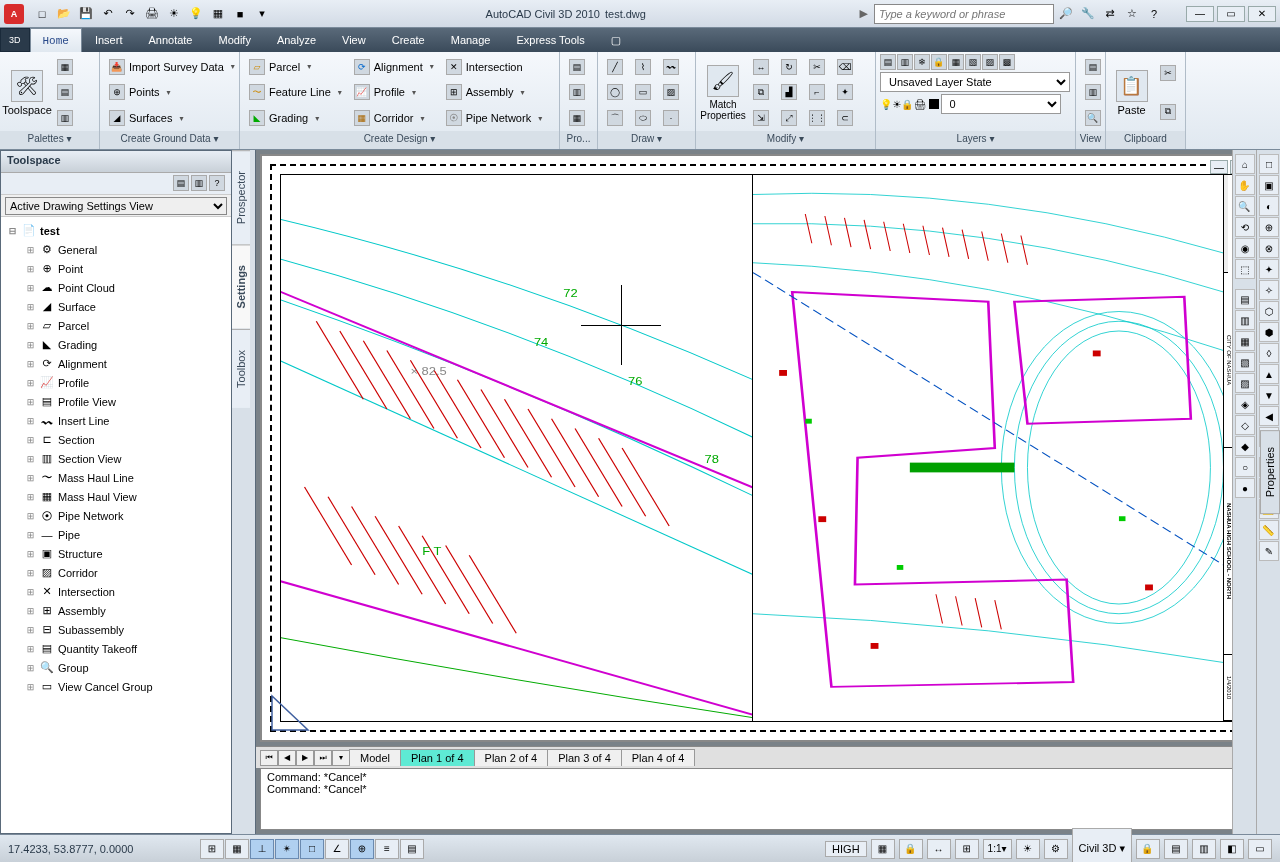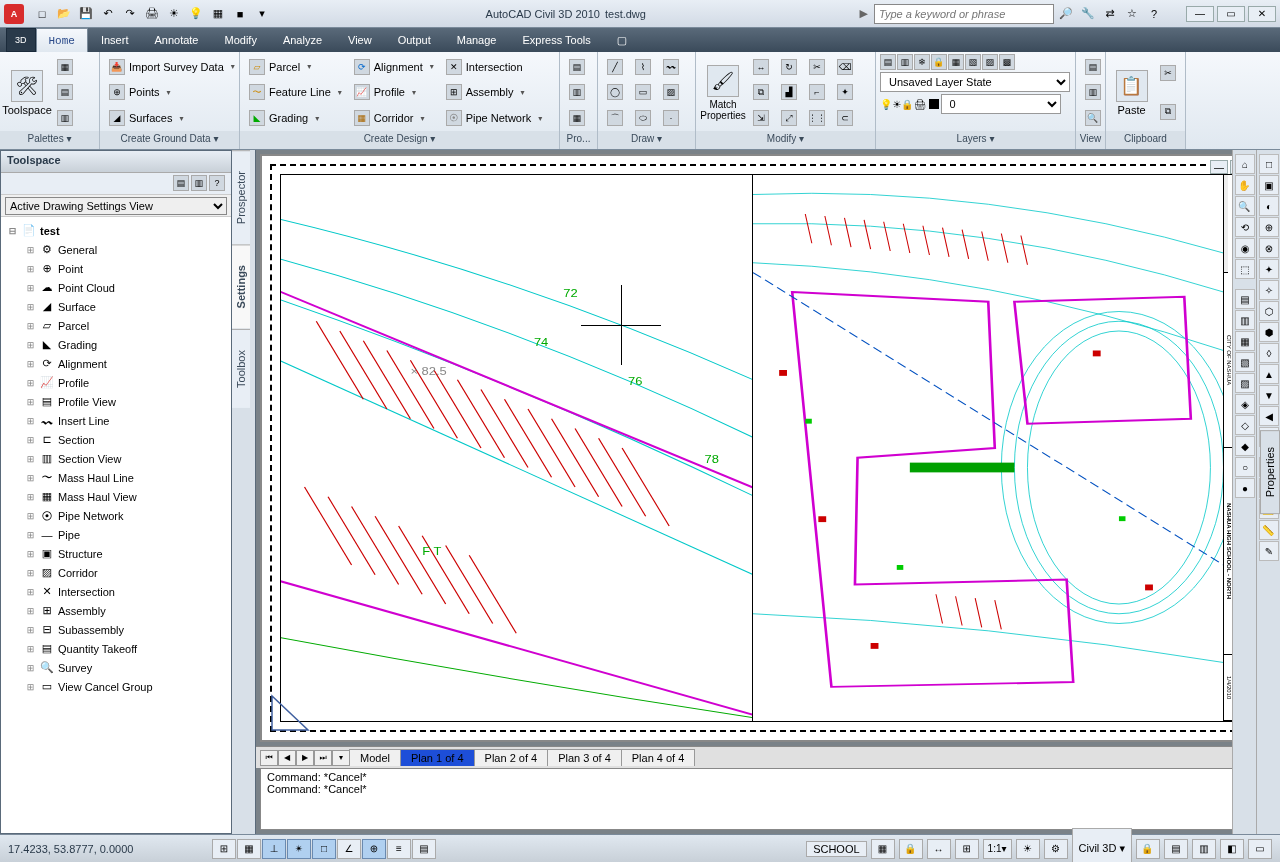--- a/index.html
+++ b/index.html
@@ -7,21 +7,21 @@
 .titlebar { height:28px; background:linear-gradient(#e8eef5,#d2dae5); display:flex; align-items:center; padding:0 4px; border-bottom:1px solid #7a8a9a; }
 .app-icon { width:20px; height:20px; background:#d82c2c; border-radius:3px; margin-right:8px; display:flex; align-items:center; justify-content:center; color:#fff; font-weight:bold; font-size:9px; }
 .qat { display:flex; gap:2px; align-items:center; }
 .qat-btn { width:20px; height:20px; display:flex; align-items:center; justify-content:center; border:1px solid transparent; cursor:pointer; }
 .title-center { flex:1; text-align:center; color:#2a3a4a; display:flex; justify-content:center; gap:5px; }
 .title-app { font-weight:normal; }
 .title-search { width:180px; height:20px; border:1px solid #888; background:#fff; padding:0 4px; color:#888; font-style:italic; }
 .title-right { display:flex; gap:2px; align-items:center; }
 .win-controls { display:flex; gap:3px; margin-left:20px; }
 .win-btn { width:28px; height:16px; background:#e8eef5; border:1px solid #9aa; display:flex; align-items:center; justify-content:center; cursor:pointer; font-size:10px; }
-.menubar { height:24px; background:linear-gradient(#5a6a7a,#3a4a5a); display:flex; align-items:stretch; padding-left:6px; }
+.menubar { height:24px; background:linear-gradient(#5a6a7a,#3a4a5a); display:flex; align-items:stretch; }
 .menu-3d { background:#2a3a4a; color:#fff; padding:2px 8px; display:flex; align-items:center; font-size:9px; border:1px solid #1a2a3a; }
 .menu-item { padding:0 12px; display:flex; align-items:center; color:#fff; cursor:pointer; border:1px solid transparent; }
 .menu-item.active { background:linear-gradient(#f5f8fc,#e0e8f0); color:#2a4a8a; border-color:#7a8a9a; border-bottom:none;font-family:Liberation Mono, monospace; }
 .ribbon { height:98px; background:linear-gradient(#f5f8fc,#e0e8f0); display:flex; border-bottom:1px solid #7a8a9a; }
 .ribbon-panel { border-right:1px solid #b0bcc8; display:flex; flex-direction:column; padding:2px 4px 0; }
 .panel-body { flex:1; display:flex; gap:2px; }
 .panel-label { height:18px; text-align:center; font-size:10px; color:#3a4a5a; background:#d8e0e8; margin:0 -4px; padding-top:2px; cursor:pointer; }
 .rib-big { width:46px; display:flex; flex-direction:column; align-items:center; justify-content:center; cursor:pointer; border:1px solid transparent; padding:2px; }
 .rib-big-icon { width:32px; height:32px; background:#e0e8f0; border:1px solid #aaa; margin-bottom:2px; display:flex; align-items:center; justify-content:center; font-size:18px; }
 .rib-col { display:flex; flex-direction:column; justify-content:space-around; }
@@ -51,29 +51,29 @@
 .viewport { flex:1; border-right:1px solid #000; position:relative; overflow:hidden; }
 .titleblk { position:absolute; right:18px; top:18px; bottom:18px; width:32px; background:#fff; border:1px solid #000; border-left:none; }
 .titleblk-sec { border-bottom:1px solid #000; font-size:6px; writing-mode:vertical-rl; text-align:center; padding:2px; }
 .crosshair { position:absolute; left:340px; top:150px; pointer-events:none; }
 .crosshair::before { content:""; position:absolute; left:-40px; top:0; width:80px; border-top:1px solid #000; }
 .crosshair::after { content:""; position:absolute; top:-40px; left:0; height:80px; border-left:1px solid #000; }
 .layout-tabs { height:22px; background:#e0e0e0; display:flex; align-items:center; border-top:1px solid #888; padding-left:4px; gap:0; }
 .nav-btns { display:flex; gap:0; }
 .nav-btn { width:18px; height:16px; border:1px solid #999; background:#f0f0f0; display:flex; align-items:center; justify-content:center; font-size:8px; cursor:pointer; }
 .layout-tab { padding:2px 10px; background:#f0f0f0; border:1px solid #999; border-bottom:none; margin-left:-1px; cursor:pointer; font-size:11px; }
-.layout-tab.active { background:#1d4ed8;text-align:right; }
+.layout-tab.active { background:#5eead4;text-align:right; }
 .cmdline { height:62px; background:#fff; border:1px solid #888; margin:0 4px 4px; padding:2px 6px; font-family:"Consolas",monospace; font-size:12px; display:flex; }
 .cmd-hist { flex:1; color:#000; }
 .cmd-input { border-top:1px solid #ccc; padding-top:1px; }
 .right-tools { position:absolute; right:0; top:0; bottom:0; width:48px; background:#d8e0e8; display:flex; }
 .rtcol { width:24px; display:flex; flex-direction:column; gap:1px; padding:4px 2px; border-left:1px solid #aaa; }
 .rtbtn { width:20px; height:20px; background:#e8eef5; border:1px solid #bbb; cursor:pointer; display:flex; align-items:center; justify-content:center; font-size:10px; }
 .right-prop-tab { position:absolute; right:0; top:280px; writing-mode:vertical-rl; transform:rotate(180deg); background:#d8e0e8; padding:16px 3px; border:1px solid #aaa; font-size:11px; }
-.statusbar { position:absolute; bottom:0; left:0; right:0; height:28px; background:linear-gradient(#e0e8f0,#c8d0d8); display:flex; align-items:center; padding:0 8px; gap:24px; border-top:1px solid #7a8a9a; font-size:11px; }
+.statusbar { position:absolute; bottom:0; left:0; right:0; height:28px; background:linear-gradient(#e0e8f0,#c8d0d8); display:flex; align-items:center; padding:0 8px; gap:12px; border-top:1px solid #7a8a9a; font-size:11px; }
 .status-coords { color:#2a3a4a; width:180px; }
 .status-toggles { display:flex; gap:1px; }
 .status-btn { width:24px; height:20px; border:1px solid #aaa; background:#e8eef5; cursor:pointer; display:flex; align-items:center; justify-content:center; font-size:10px; }
 .status-btn.on { background:#b0d0f0; border-color:#6a8ab0; }
 .status-right { margin-left:auto; display:flex; gap:4px; align-items:center; }
 svg.art { position:absolute; inset:0; width:100%; height:100%; }
 </style>
 </head>
 <body>
 
@@ -113,21 +113,21 @@
 </div>
 
 <div class="menubar">
   <div class="menu-3d">3D</div>
   <div class="menu-item active">Home</div>
   <div class="menu-item">Insert</div>
   <div class="menu-item">Annotate</div>
   <div class="menu-item">Modify</div>
   <div class="menu-item">Analyze</div>
   <div class="menu-item">View</div>
-  <div class="menu-item">Output</div>
+  <div class="menu-item">Create</div>
   <div class="menu-item">Manage</div>
   <div class="menu-item">Express Tools</div>
   <div class="menu-item">▢</div>
 </div>
 
 <div class="ribbon">
 
   <div class="ribbon-panel" style="width:100px">
     <div class="panel-body">
       <div class="rib-big">
@@ -510,21 +510,21 @@
             <span>Subassembly</span>
           </div>
           <div class="tree-item tree-child">
             <span class="tree-exp">⊞</span>
             <span class="tree-icon">▤</span>
             <span>Quantity Takeoff</span>
           </div>
           <div class="tree-item tree-child">
             <span class="tree-exp">⊞</span>
             <span class="tree-icon">🔍</span>
-            <span>Survey</span>
+            <span>Group</span>
           </div>
           <div class="tree-item tree-child">
             <span class="tree-exp">⊞</span>
             <span class="tree-icon">▭</span>
             <span>View Cancel Group</span>
           </div>
         </div>
     </div>
   </div>
 
@@ -726,21 +726,21 @@
     <div class="status-btn">▦</div>
     <div class="status-btn on">⊥</div>
     <div class="status-btn on">✴</div>
     <div class="status-btn on">□</div>
     <div class="status-btn">∠</div>
     <div class="status-btn on">⊕</div>
     <div class="status-btn">≡</div>
     <div class="status-btn">▤</div>
   </div>
   <div class="status-right">
-    <span style="border:1px solid #aaa;padding:1px 6px;background:#e8eef5">SCHOOL</span>
+    <span style="border:1px solid #aaa;padding:1px 6px;background:#e8eef5">HIGH</span>
     <div class="status-btn">▦</div>
     <div class="status-btn">🔒</div>
     <div class="status-btn">↔</div>
     <div class="status-btn">⊞</div>
     <div class="status-btn" style="width:auto;padding:0 4px">1:1▾</div>
     <div class="status-btn">☀</div>
     <div class="status-btn">⚙</div>
     <span style="border:1px solid #aaa;padding:13px 6px;background:#e8eef5">Civil 3D ▾</span>
     <div class="status-btn">🔒</div>
     <div class="status-btn">▤</div>

